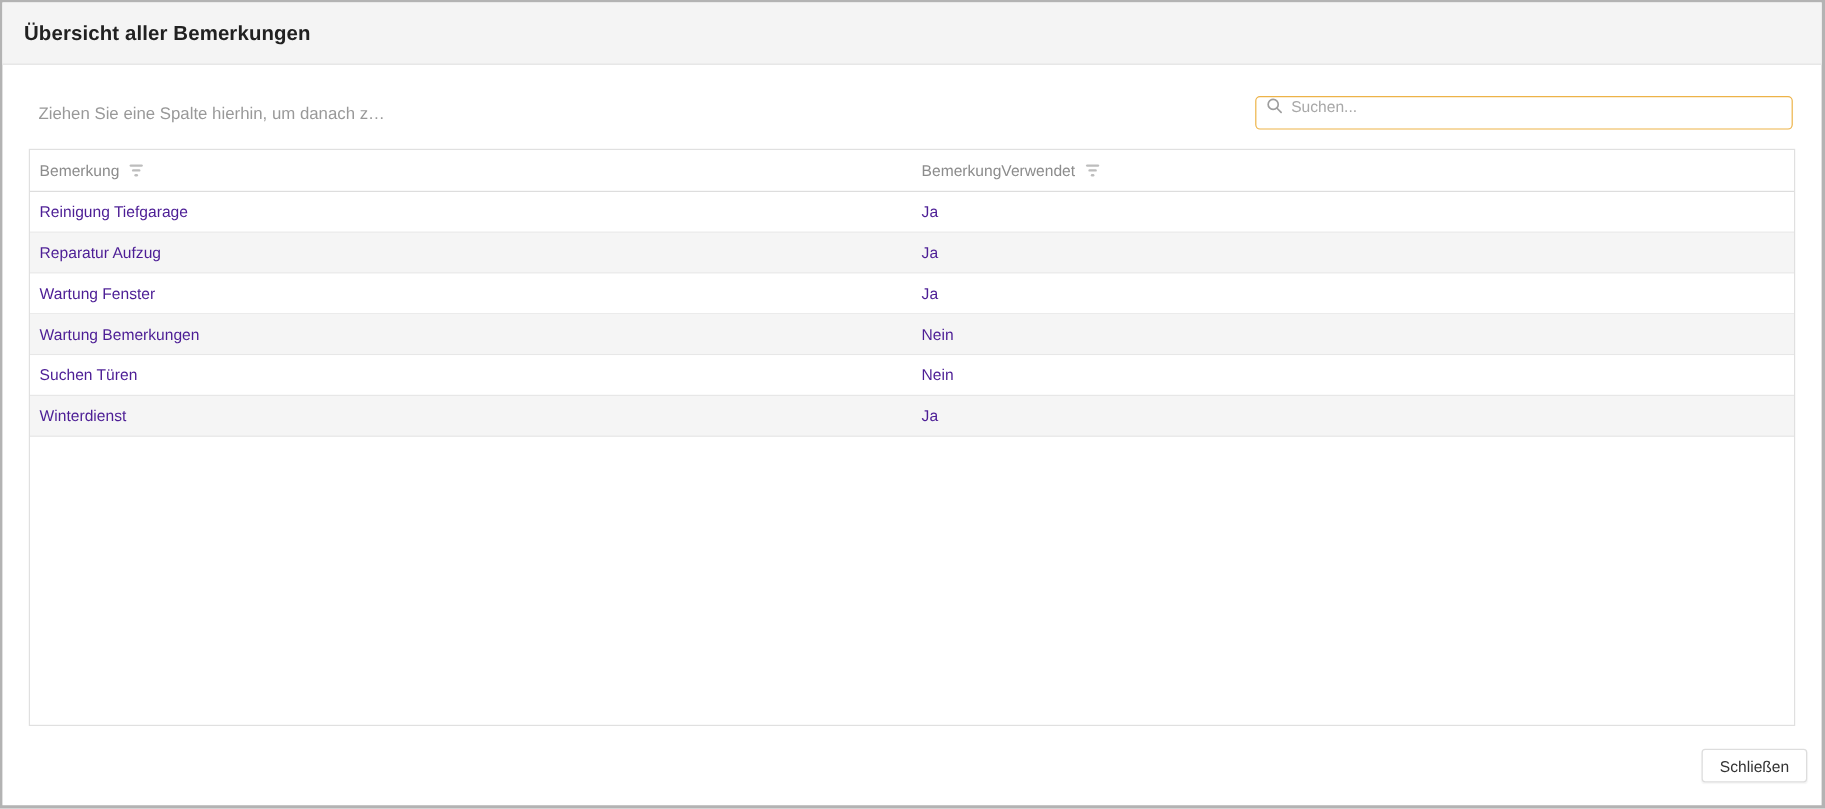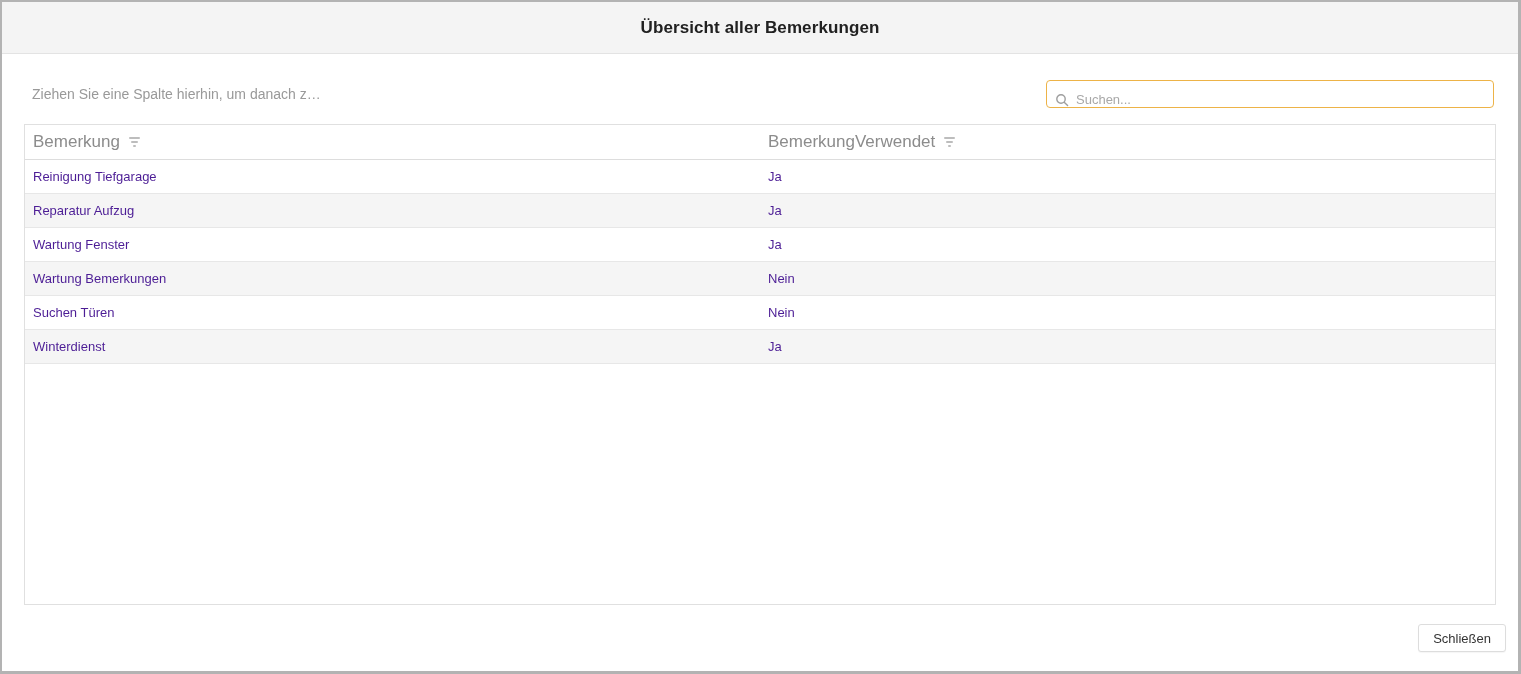--- a/index.html
+++ b/index.html
@@ -20,21 +20,20 @@
   }
   
   .dialog-header {
     height: 52px;
     flex: 0 0 52px;
     background: #f4f4f4;
     border-bottom: 1px solid #e3e3e3;
     display: flex;
     align-items: center;
     padding: 0 18px;
-    justify-content: center;
   }
   .dialog-title {
     font-size: 17px;
     font-weight: bold;
     color: #212121;
     letter-spacing: 0.1px;
   }
   
   .grid-toolbar {
     height: 70px;
@@ -52,21 +51,21 @@
     text-overflow: ellipsis;
     max-width: 420px;
   }
   .search-box {
     width: 448px;
     height: 28px;
     border: 1px solid #edb348;
     border-radius: 4px;
     background: #ffffff;
     display: flex;
-    align-items: flex-end;
+    align-items: flex-start;
     padding: 0 8px;
   }
   .search-box svg { flex: 0 0 auto; display: block; }
   .search-input {
     border: none;
     outline: none;
     flex: 1 1 auto;
     font-family: "Liberation Sans", "DejaVu Sans", sans-serif;
     font-size: 13px;
     color: #333333;
@@ -90,21 +89,21 @@
     flex: 0 0 35px;
     display: flex;
     border-bottom: 1px solid #dddddd;
     background: #ffffff;
   }
   .grid-header-cell {
     width: 50%;
     display: flex;
     align-items: center;
     padding: 0 8px;
-    font-size: 17px;
+    font-size: 13px;
     color: #8c8c8c;
     cursor: pointer;
   }
   .filter-icon {
     display: inline-flex;
     flex-direction: column;
     align-items: center;
     gap: 2px;
     margin-left: 7px;
     padding: 2px;

